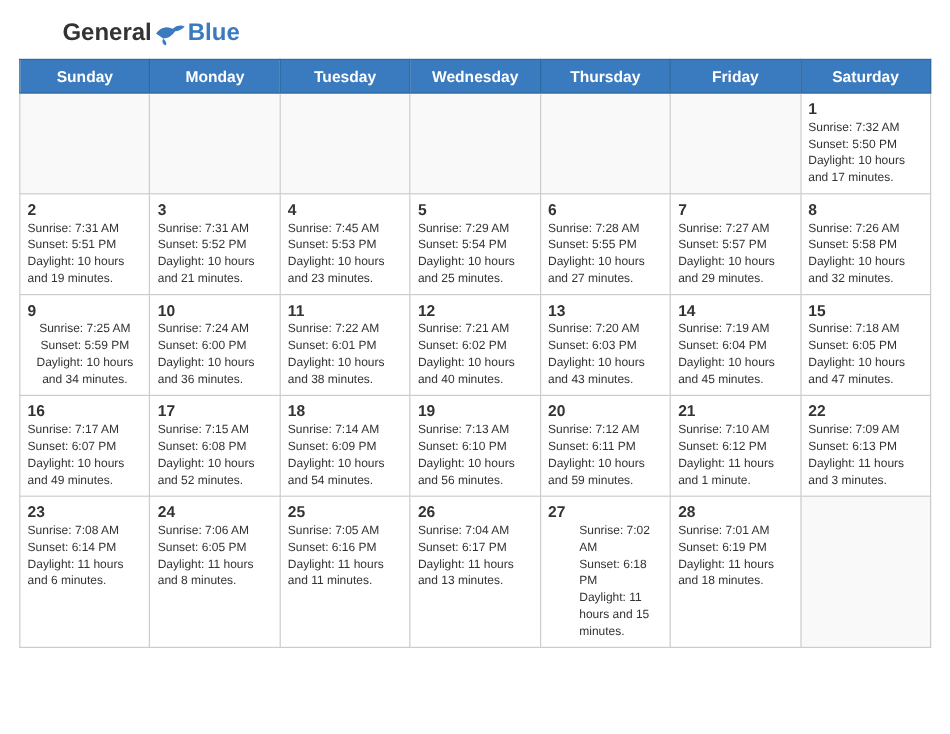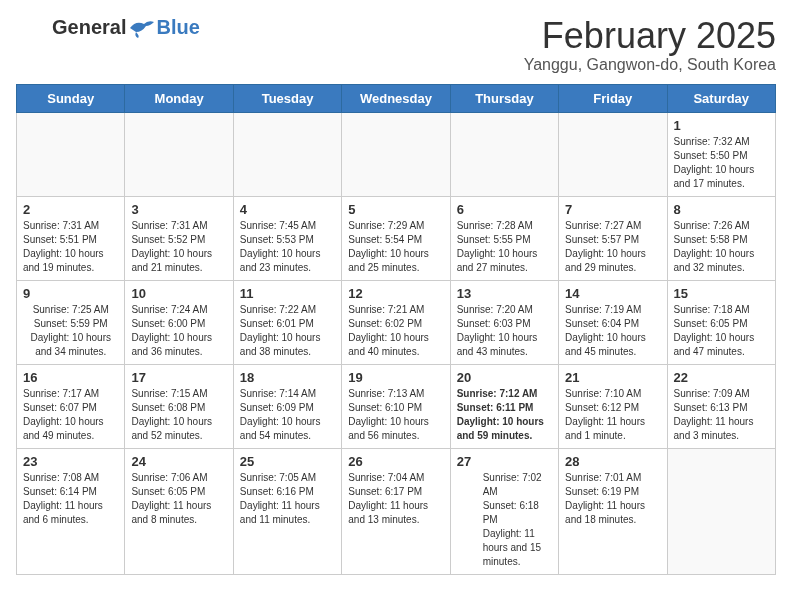--- a/index.html
+++ b/index.html
@@ -101,24 +101,20 @@
   <div class="logo">
     <div class="logo-text">
       <span class="logo-general">General</span>
       <svg class="logo-bird" viewBox="0 0 28 20" xmlns="http://www.w3.org/2000/svg">
         <path d="M2,10 Q8,2 16,6 Q20,2 26,4 Q22,8 18,8 Q14,14 8,14 Z" fill="#3a7abf"></path>
         <path d="M8,14 Q12,18 10,20 Q6,18 8,14 Z" fill="#3a7abf"></path>
       </svg>
       <span class="logo-blue">Blue</span>
     </div>
   </div>
-  <div class="title-section">
-    <div class="month-title">February 2025</div>
-    <div class="location">Yanggu, Gangwon-do, South Korea</div>
-  </div>
 </div>
 
 <table class="calendar">
   <thead>
     <tr>
     <th>Sunday</th>
         <th>Monday</th>
         <th>Tuesday</th>
         <th>Wednesday</th>
         <th>Thursday</th>
@@ -249,21 +245,21 @@
 Daylight: 10 hours and 54 minutes.</div>
         </td>
         <td>
           <span class="day-number">19</span>
           <div class="day-info" style="white-space: pre-wrap;">Sunrise: 7:13 AM
 Sunset: 6:10 PM
 Daylight: 10 hours and 56 minutes.</div>
         </td>
         <td>
           <span class="day-number">20</span>
-          <div class="day-info" style="white-space: pre-wrap; font-weight: bold;">Sunrise: 7:12 AM
+          <div class="day-info" style="white-space: pre-wrap;">Sunrise: 7:12 AM
 Sunset: 6:11 PM
 Daylight: 10 hours and 59 minutes.</div>
         </td>
         <td>
           <span class="day-number">21</span>
           <div class="day-info" style="white-space: pre-wrap;">Sunrise: 7:10 AM
 Sunset: 6:12 PM
 Daylight: 11 hours and 1 minute.</div>
         </td>
         <td>

